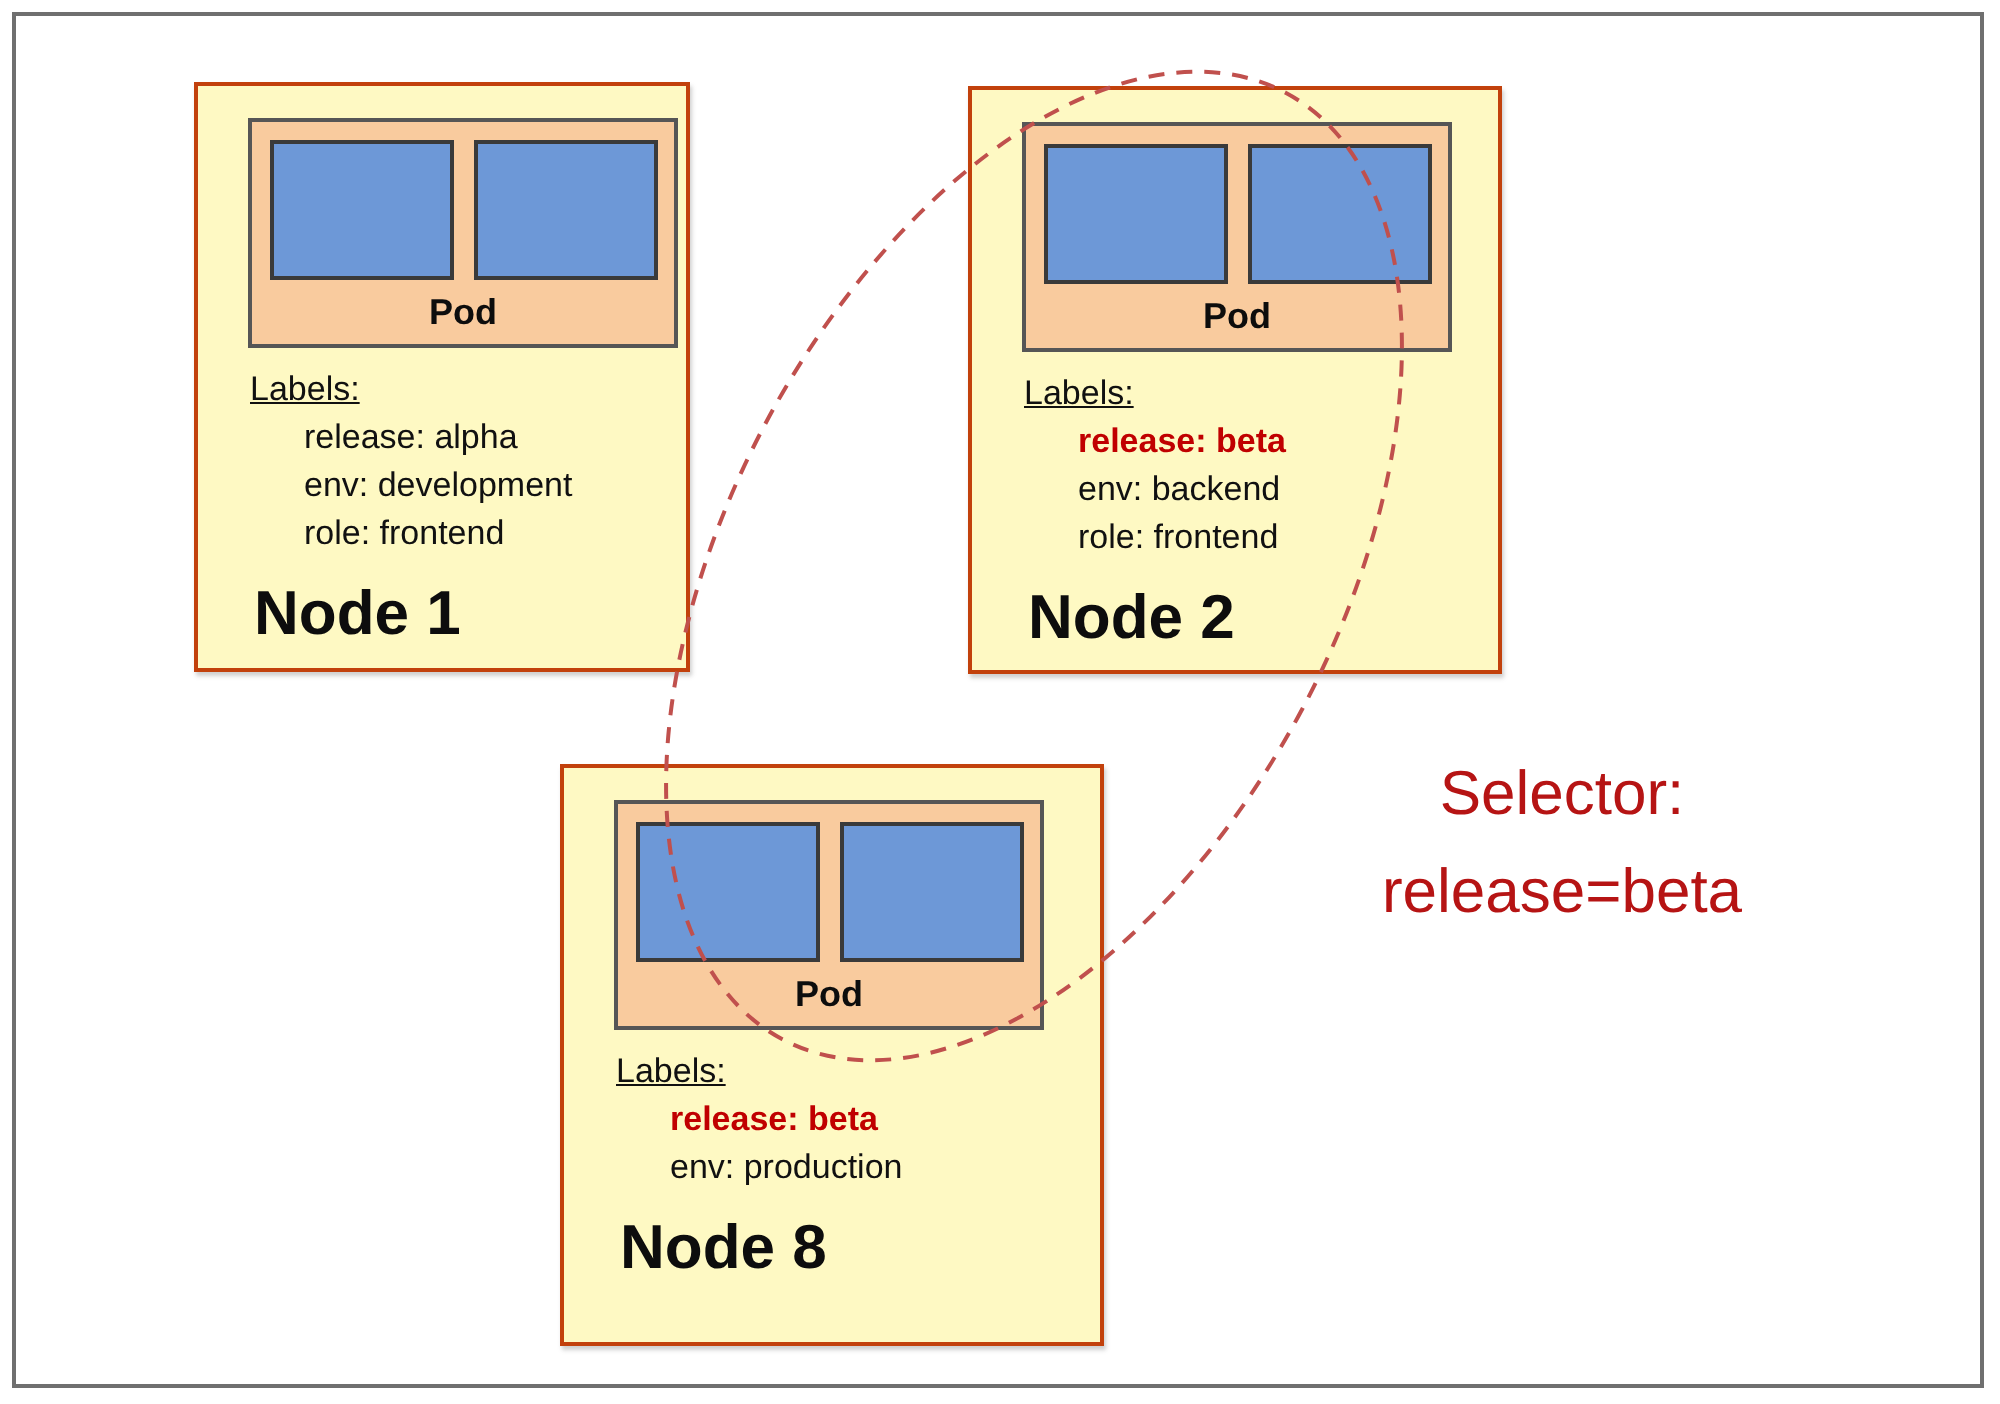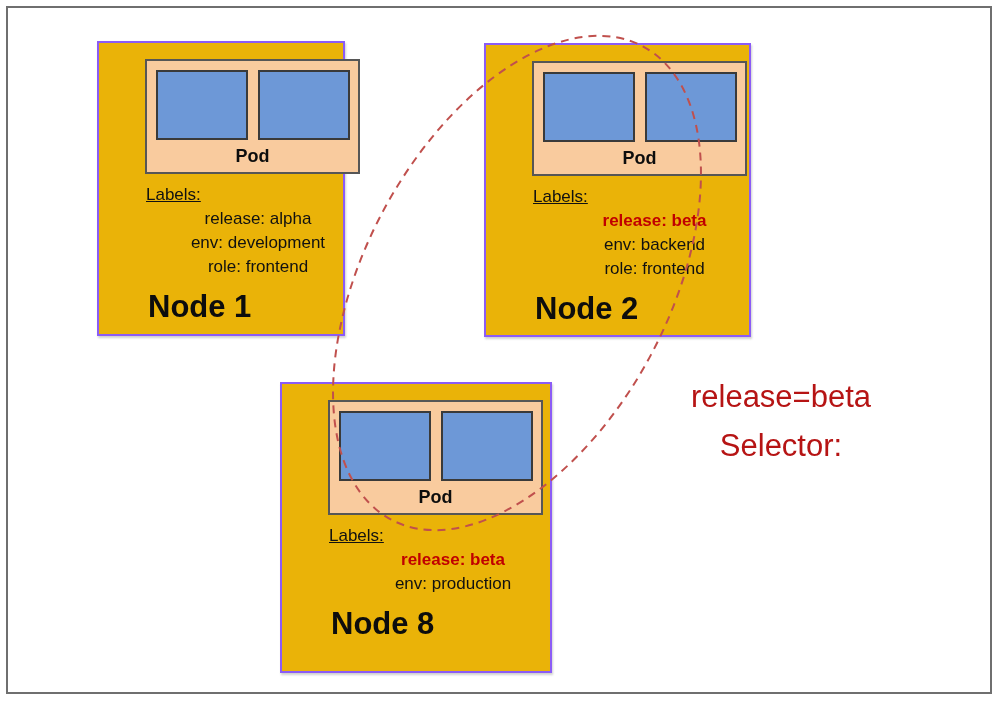--- a/index.html
+++ b/index.html
@@ -11,25 +11,24 @@
     overflow:hidden;
   }
   .frame{
     position:absolute;
     left:6px;top:6px;right:8px;bottom:8px;
     border:2px solid #6f6f6f;
     pointer-events:none;
   }
   .node{
     position:absolute;
-    background:#eab308;
-    border:2px solid #8b5cf6;
+    background:#fef9c3;
+    border:2px solid #c2410c;
     box-sizing:border-box;
     box-shadow:1px 2px 2px rgba(120,120,120,0.35);
-    padding-left:21px;
   }
   .pod{
     position:relative;
     margin:16px 0 0 25px;
     width:215px;height:115px;
     background:#f9cb9e;
     border:2px solid #565656;
     box-sizing:border-box;
   }
   .container-box{
@@ -54,21 +53,20 @@
     font-size:17px;
     line-height:24px;
     color:#111;
     text-decoration:underline;
   }
   .label-line{
     margin-left:53px;
     font-size:17px;
     line-height:24px;
     color:#111;
-    text-align:center;
   }
   .label-line.red{ color:#c00000;font-weight:bold; }
   .node-title{
     margin:9px 0 0 28px;
     font-size:31px;
     line-height:38px;
     color:#0d0d0d;
     font-weight:bold;
   }
   .selector{
@@ -125,21 +123,21 @@
       <div class="container-box c2"></div>
       <div class="pod-label">Pod</div>
     </div>
     <div class="labels-heading">Labels:</div>
     <div class="label-line red">release: beta</div>
     <div class="label-line">env: production</div>
     <div class="node-title">Node 8</div>
   </div>
 
   <div class="selector">
+    <div>Selector:</div>
     <div>release=beta</div>
-    <div>Selector:</div>
   </div>
 
   <svg class="overlay" width="1000" height="702">
     <ellipse cx="517" cy="283" rx="152" ry="268" transform="rotate(28 517 283)" fill="none" stroke="#c0504d" stroke-width="2" stroke-dasharray="8 6"></ellipse>
   </svg>
 
 </div>
 
 </body></html>

